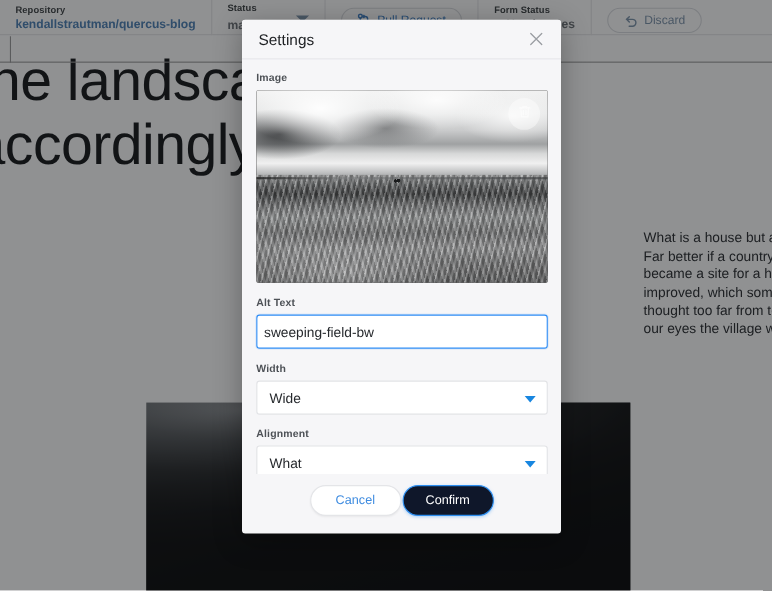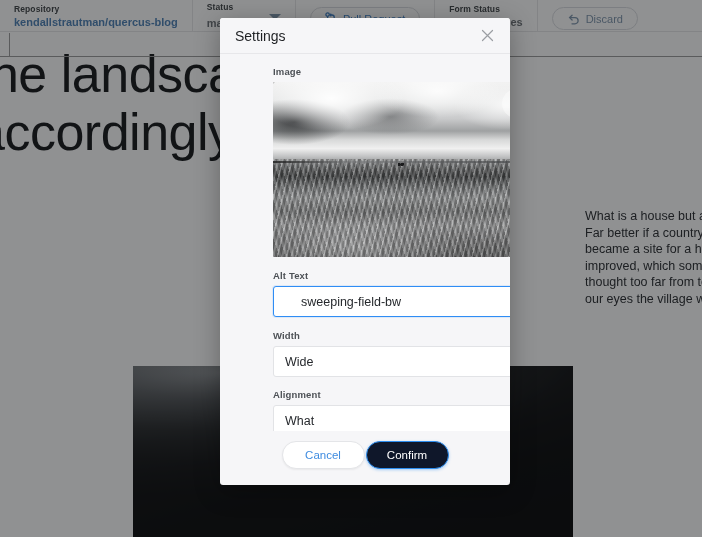--- a/index.html
+++ b/index.html
@@ -194,21 +194,20 @@
     width: 18px; height: 18px;
     display: flex; align-items: center; justify-content: center;
     color: #9b9ea3;
     cursor: pointer;
   }
 
   .modal-body {
     flex: 1 1 auto;
     padding: 12px 13px 0 13px;
     overflow: hidden;
-    margin-left: 40px;
   }
 
   .field { margin-bottom: 13px; }
   .field-label {
     font-size: 9.5px;
     font-weight: bold;
     color: #4d5156;
     letter-spacing: .15px;
     margin-bottom: 5px;
     display: block;
@@ -291,21 +290,21 @@
 
   
   .text-input {
     width: 265px;
     height: 31px;
     border: 1px solid #2f8df5;
     border-radius: 3px;
     background: #ffffff;
     font-size: 12.5px;
     color: #26292d;
-    padding: 0 27px;
+    padding: 0 6px;
     outline: none;
     font-family: "Liberation Sans", sans-serif;
     box-shadow: 0 0 0 1px rgba(47,141,245,.12);
   }
 
   
   .select-wrap {
     position: relative;
     width: 265px;
     height: 30px;

